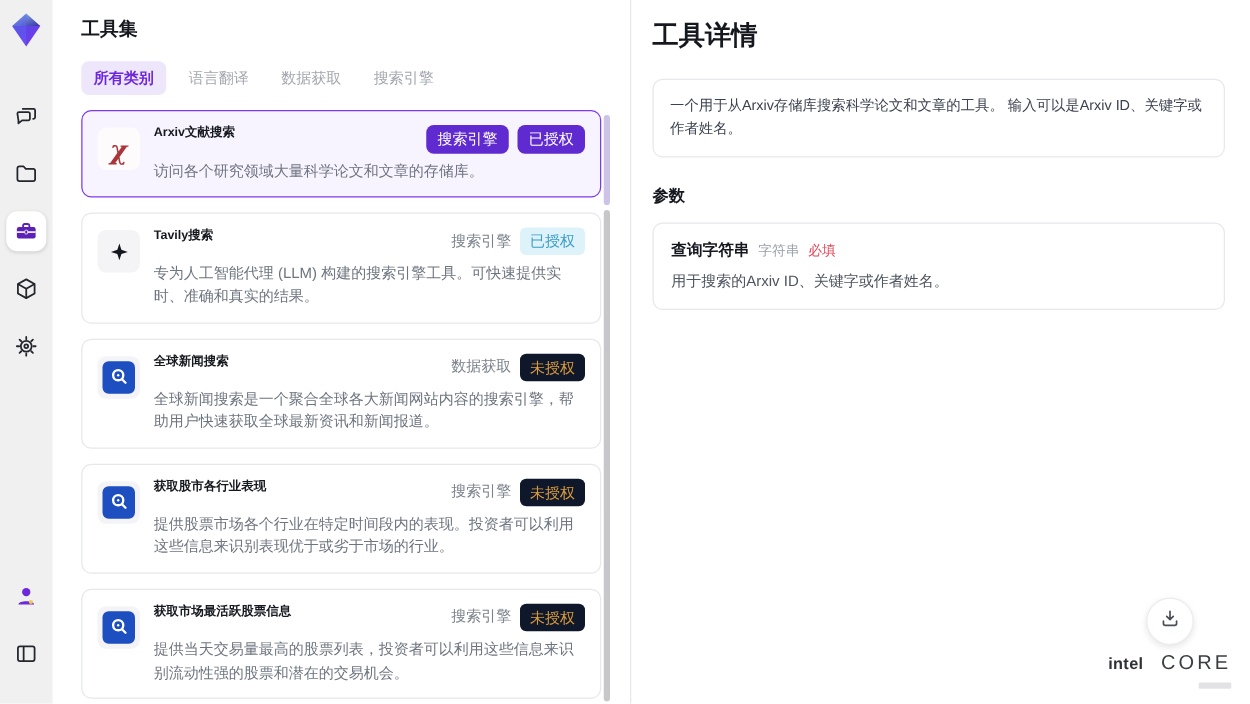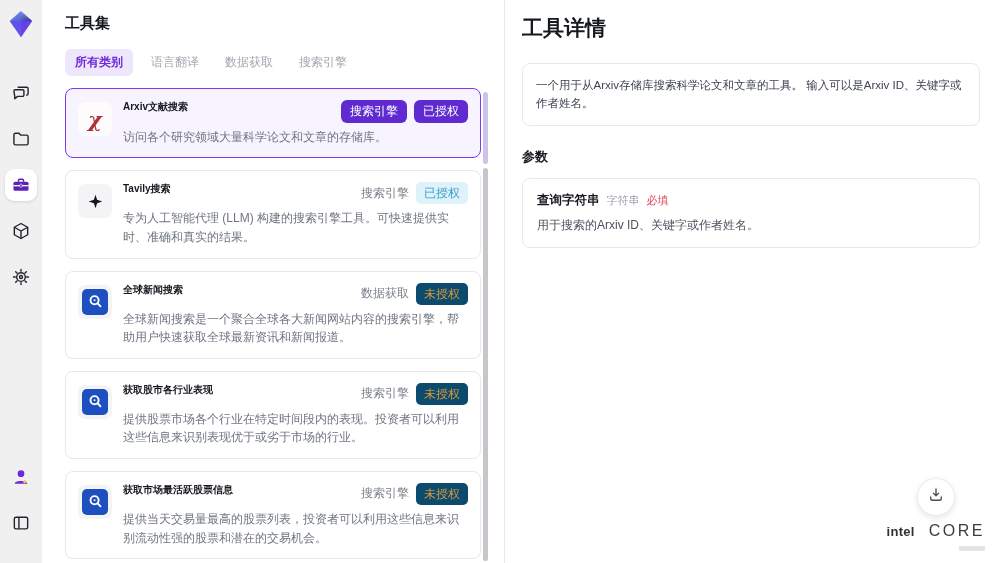--- a/index.html
+++ b/index.html
@@ -37,21 +37,21 @@
                display:flex; align-items:center; justify-content:center; }
   .card-main { flex:1; min-width:0; }
   .card-head { display:flex; align-items:flex-start; }
   .card-title { font-size:10px; font-weight:bold; color:#15181e; line-height:1.45; }
   .badges { margin-left:auto; display:flex; align-items:center; gap:7px; padding-left:8px; flex-shrink:0; }
   .btn-badge { background:#5f2bd0; color:#fff; font-size:12px; padding:3px 9px; border-radius:6px;
                white-space:nowrap; line-height:1.4; }
   .cat-label { font-size:12px; color:#7c828c; white-space:nowrap; }
   .pill { font-size:12px; padding:2px 8px; border-radius:5px; white-space:nowrap; line-height:1.5; }
   .pill-auth { background:#ddf2f9; color:#3e9dc9; }
-  .pill-unauth { background:#0c4a6e; color:#d99a3b; }
+  .pill-unauth { background:#0f172a; color:#d99a3b; }
   .card-desc { font-size:12px; color:#6f7580; line-height:1.55; margin-top:5px; }
 
   .scrollbar { position:absolute; top:92px; right:16px; bottom:0; width:5px; }
   .scroll-thumb { position:absolute; top:0; left:0; width:5px; height:72px;
                   background:#cdc2e8; border-radius:3px; }
   .scroll-track { position:absolute; top:76px; left:0; width:5px; bottom:2px;
                   background:#c7c7cb; border-radius:3px; }
 
   .v-divider { width:1px; height:100%; background:#e8e8ea; flex-shrink:0; }
 

